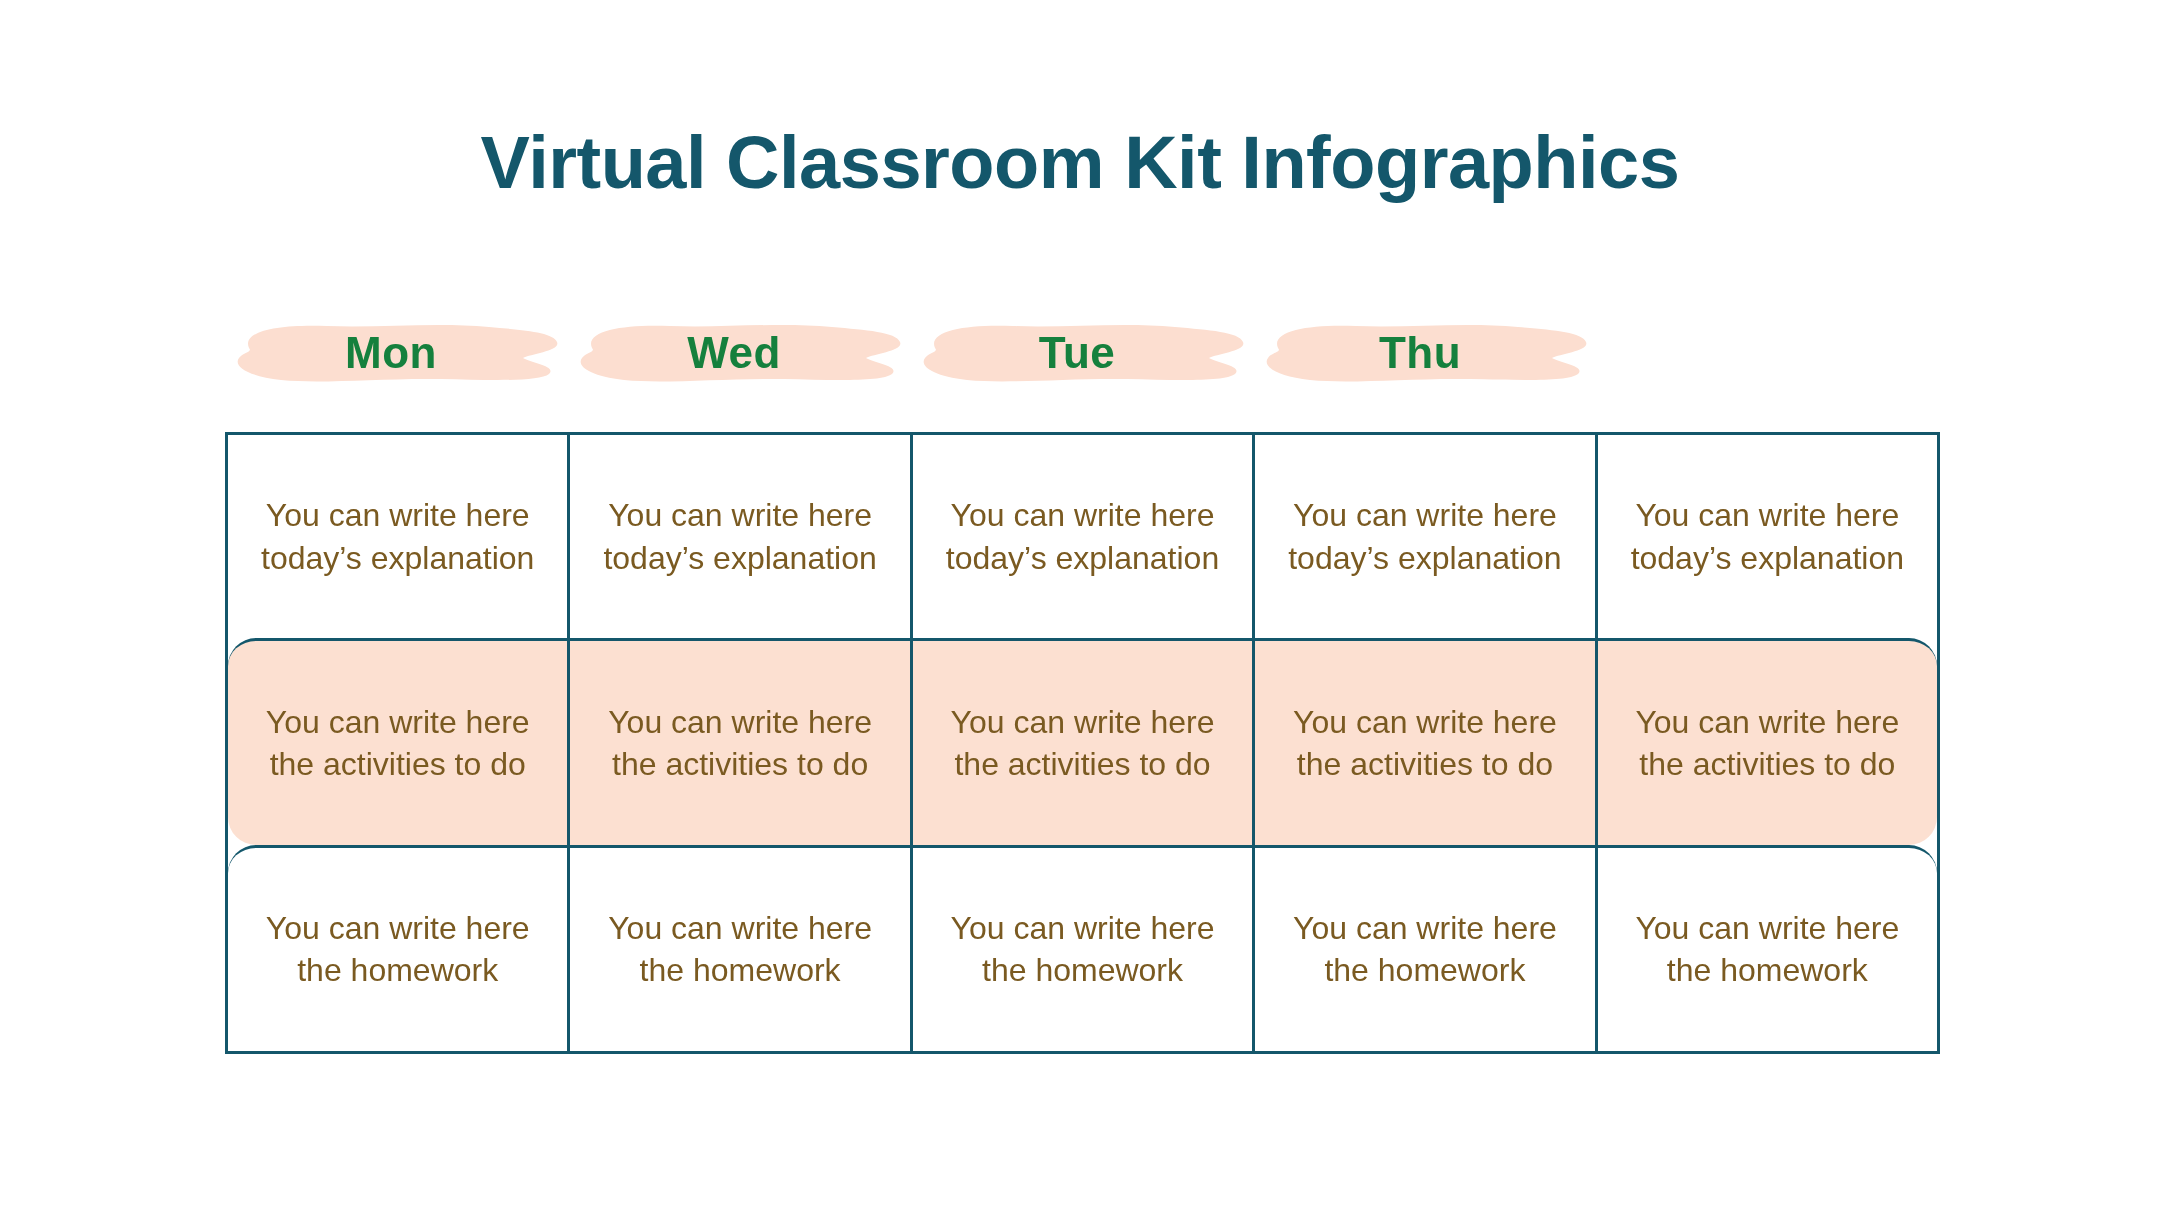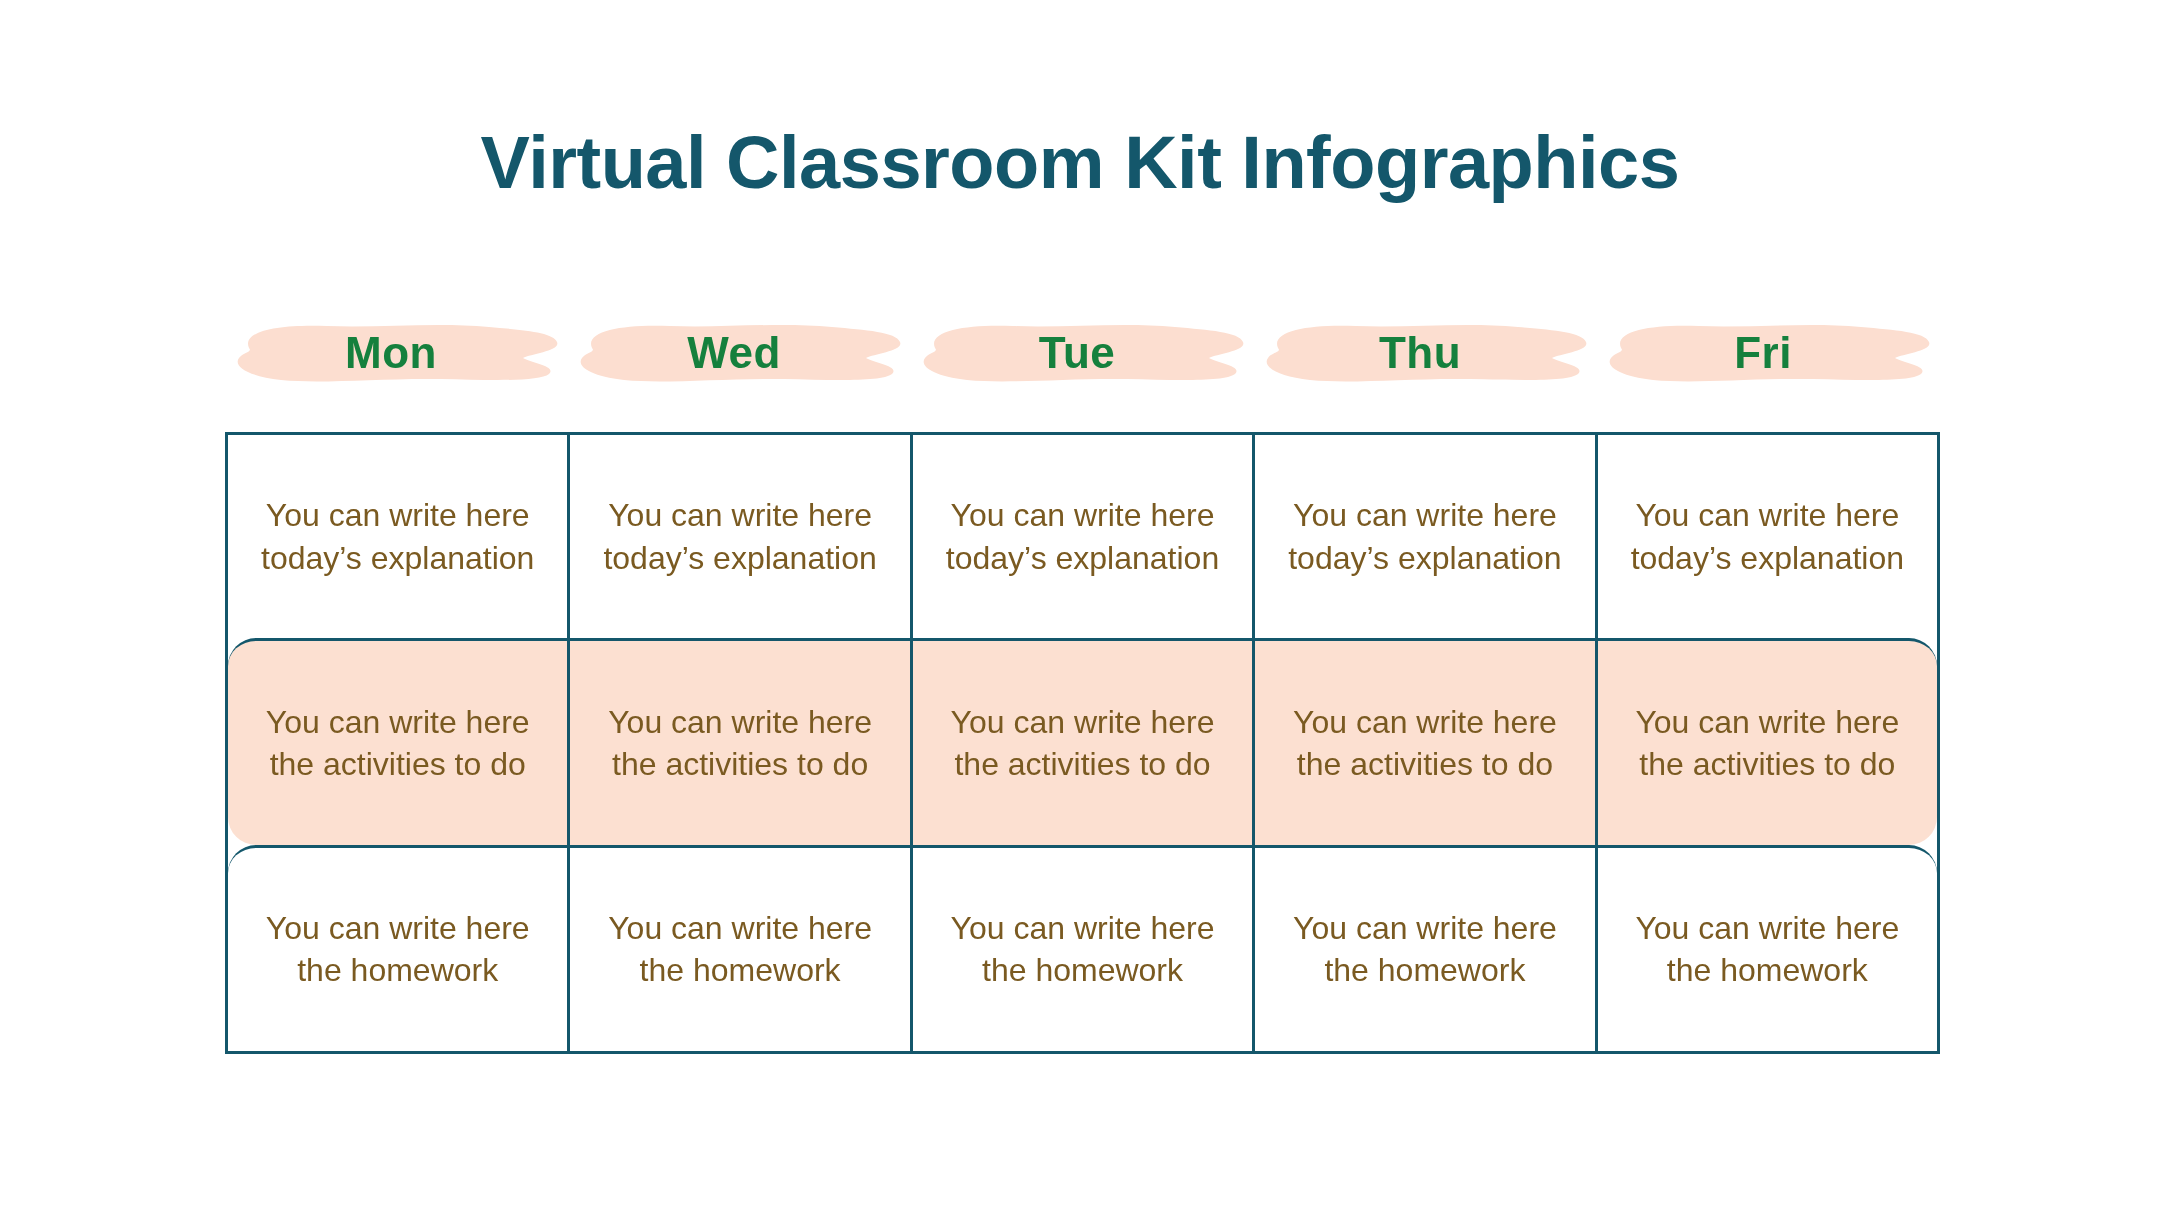--- a/index.html
+++ b/index.html
@@ -145,28 +145,20 @@
 
     <div class="day-cell">
       <span class="blob">
         <svg width="332" height="70" viewBox="0 0 332 70" xmlns="http://www.w3.org/2000/svg">
           <path fill="#fcded0" d="M18 30 C10 12, 52 6, 96 8 C150 10, 205 4, 258 9 C292 12, 322 14, 326 24 C330 33, 300 36, 292 40 C300 45, 326 48, 318 56 C308 64, 258 62, 210 61 C150 60, 92 66, 50 62 C16 58, 2 48, 8 40 C12 34, 22 34, 18 30 Z"></path>
         </svg>
       </span>
       <span class="day-label">Thu</span>
     </div>
 
-    <div class="day-cell">
-      <span class="blob">
-        <svg width="332" height="70" viewBox="0 0 332 70" xmlns="http://www.w3.org/2000/svg">
-          <path fill="#fcded0" d="M18 30 C10 12, 52 6, 96 8 C150 10, 205 4, 258 9 C292 12, 322 14, 326 24 C330 33, 300 36, 292 40 C300 45, 326 48, 318 56 C308 64, 258 62, 210 61 C150 60, 92 66, 50 62 C16 58, 2 48, 8 40 C12 34, 22 34, 18 30 Z"></path>
-        </svg>
-      </span>
-      <span class="day-label">Fri</span>
-    </div>
 
   </div>
 
   <div class="table">
 
     <div class="row">
       <div class="cell">You can write here today’s explanation</div>
       <div class="cell">You can write here today’s explanation</div>
       <div class="cell">You can write here today’s explanation</div>
       <div class="cell">You can write here today’s explanation</div>

